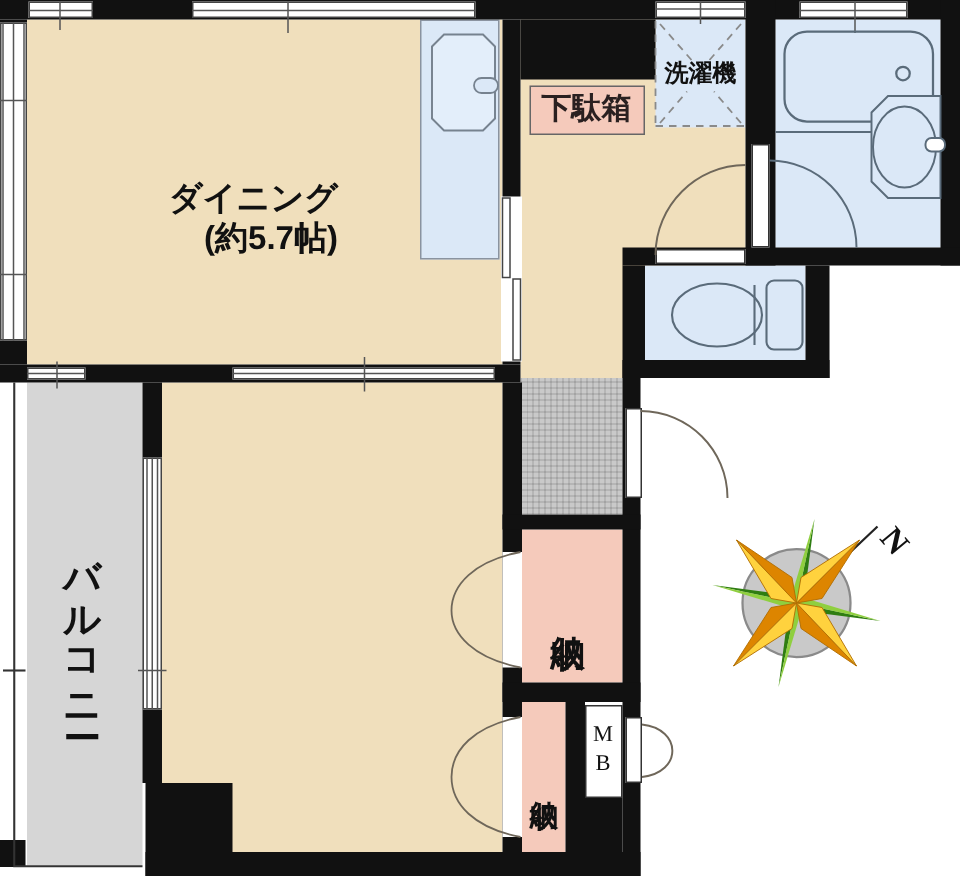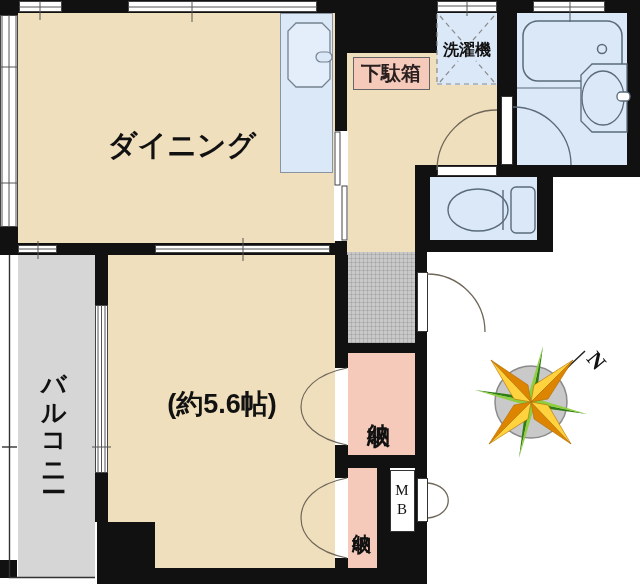--- a/index.html
+++ b/index.html
@@ -167,26 +167,26 @@
         <polygon points="571,444 548,405 531,402" fill="#ffd23e"></polygon>
         <polygon points="489,444 514,405 531,402" fill="#dd8500"></polygon>
         <polygon points="489,444 528,419 531,402" fill="#ffd23e"></polygon>
         <polygon points="491,360 528,385 531,402" fill="#dd8500"></polygon>
         <polygon points="491,360 514,399 531,402" fill="#ffd23e"></polygon>
       </g>
       <text x="592" y="362" transform="rotate(50 592 354)" font-size="22" font-weight="bold" fill="#111" font-family="Liberation Serif, serif">N</text>
     </g>
   </svg>
 
-  <div class="label" style="left:182px;top:146px;font-size:29px;text-align:right;">
+  <div class="label" style="left:169px;top:146px;font-size:22px;text-align:right;">
     <div>ダイニング</div>
+    <div>(約5.7帖)</div>
   </div>
 
   <div class="label" style="left:222px;top:404px;font-size:28px;">
-    <div style="font-size:27px;">(約5.6帖)</div>
   </div>
 
   <div class="label vert" style="left:54px;top:418px;font-size:25px;letter-spacing:2px;">バルコニー</div>
 
 
   <div class="label vert" style="left:379px;top:406px;font-size:23px;">収納</div>
 
   <div class="label vert" style="left:362px;top:519px;font-size:19px;">収納</div>
 
   <div class="label" style="left:402px;top:500px;font-size:15px;font-weight:400;font-family:'Liberation Serif',serif;line-height:1.25;">

